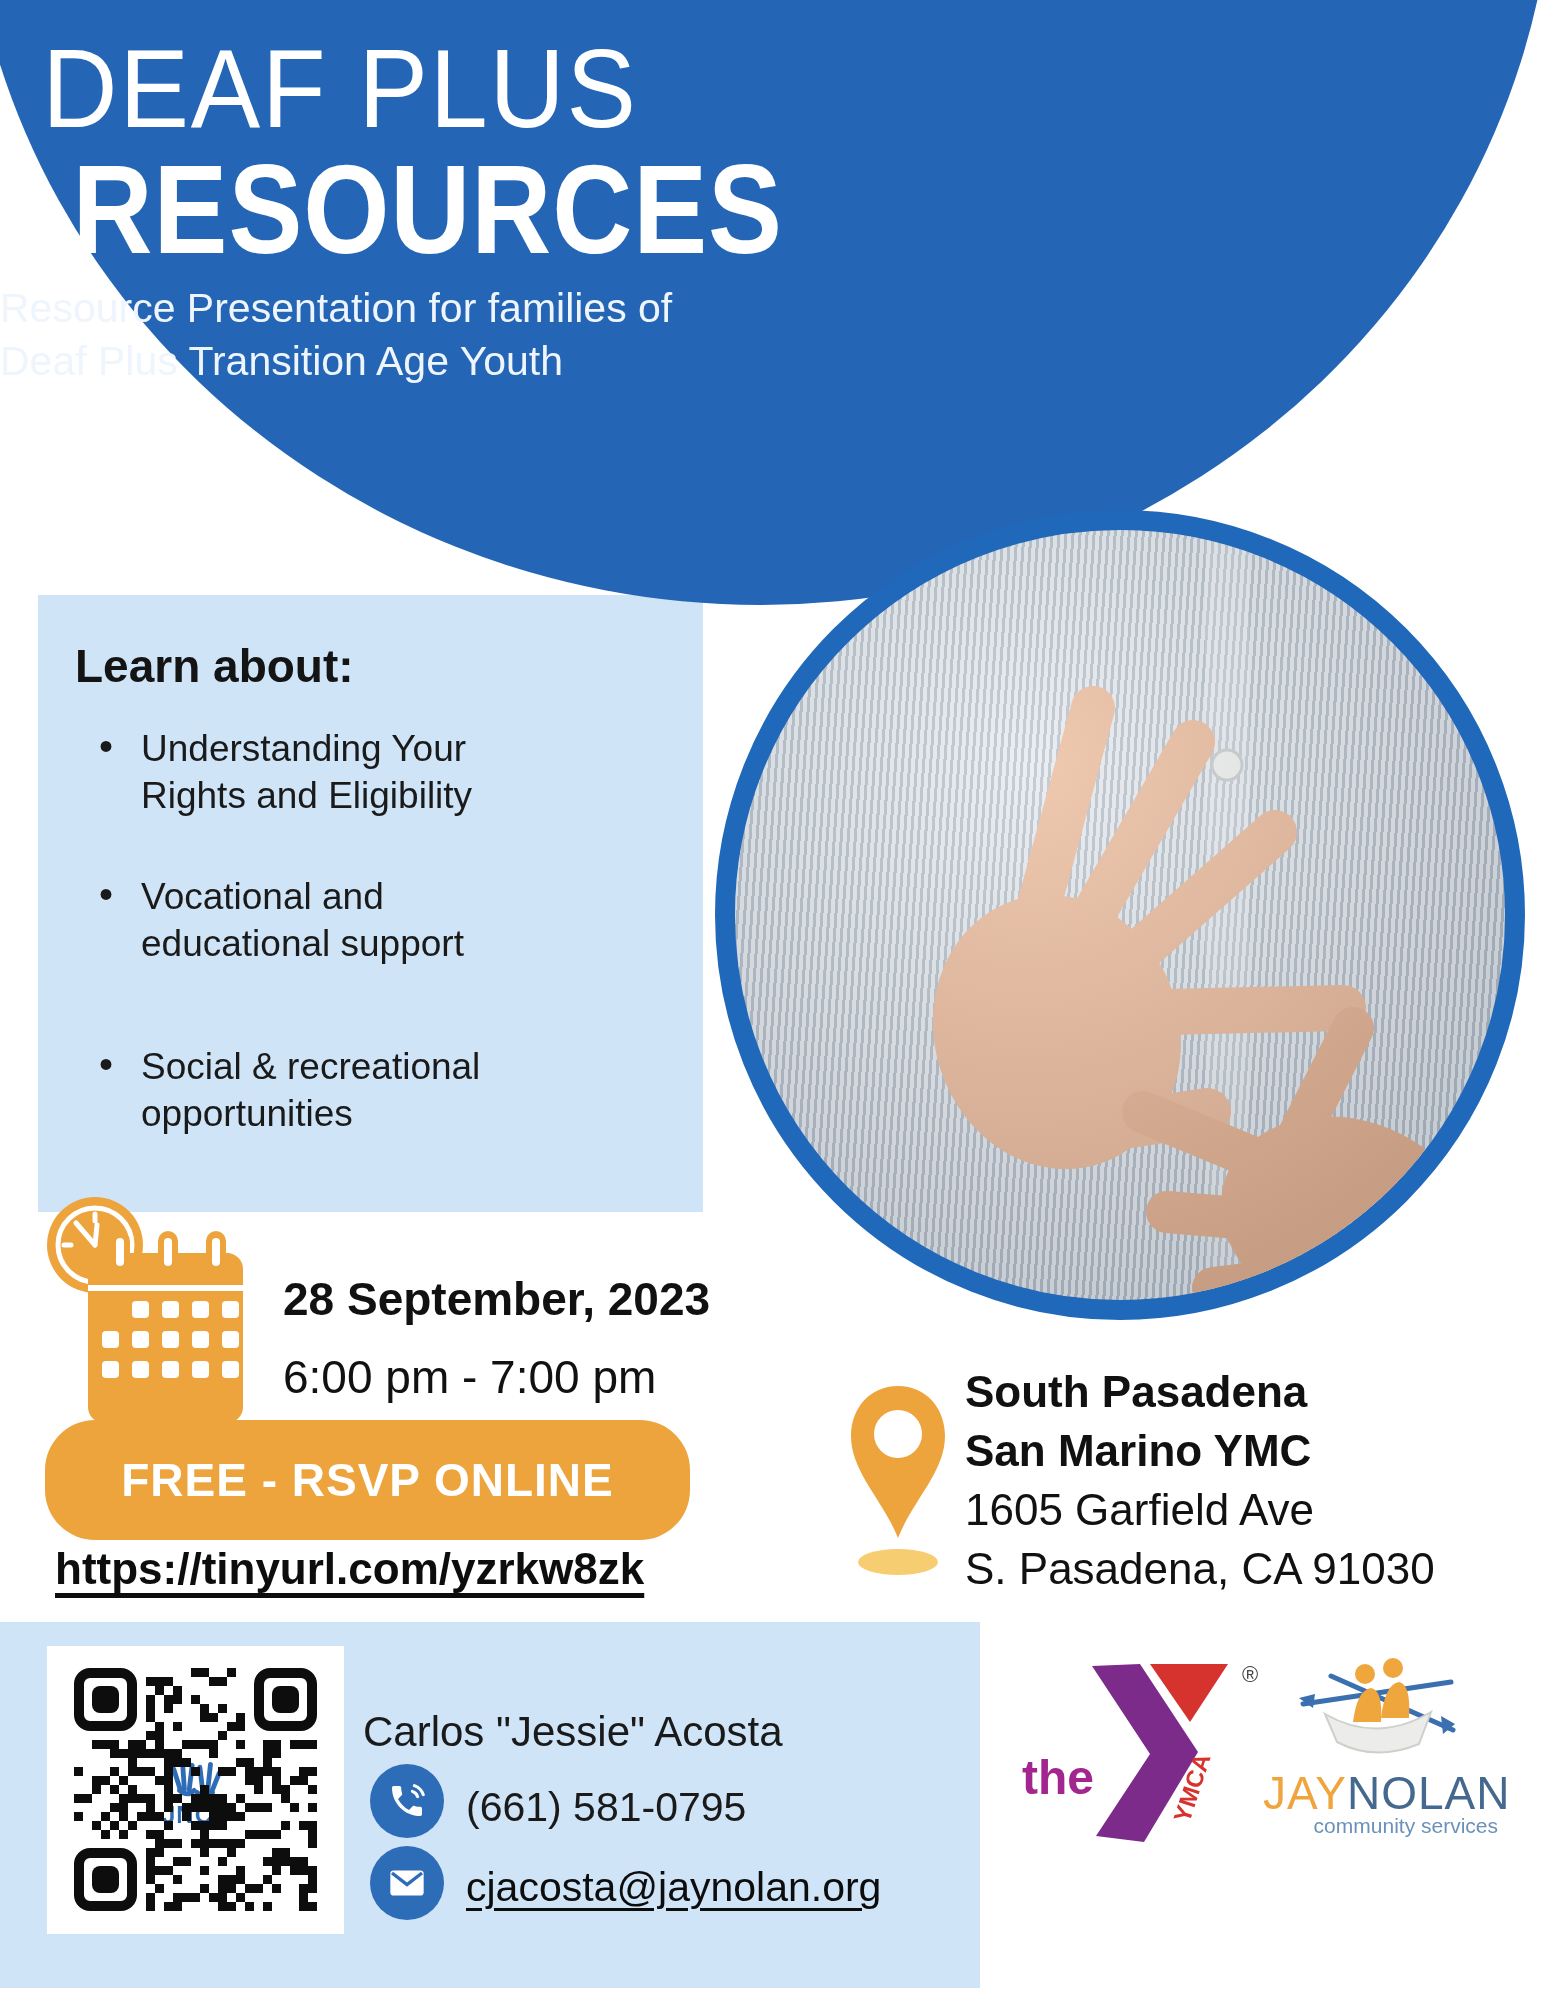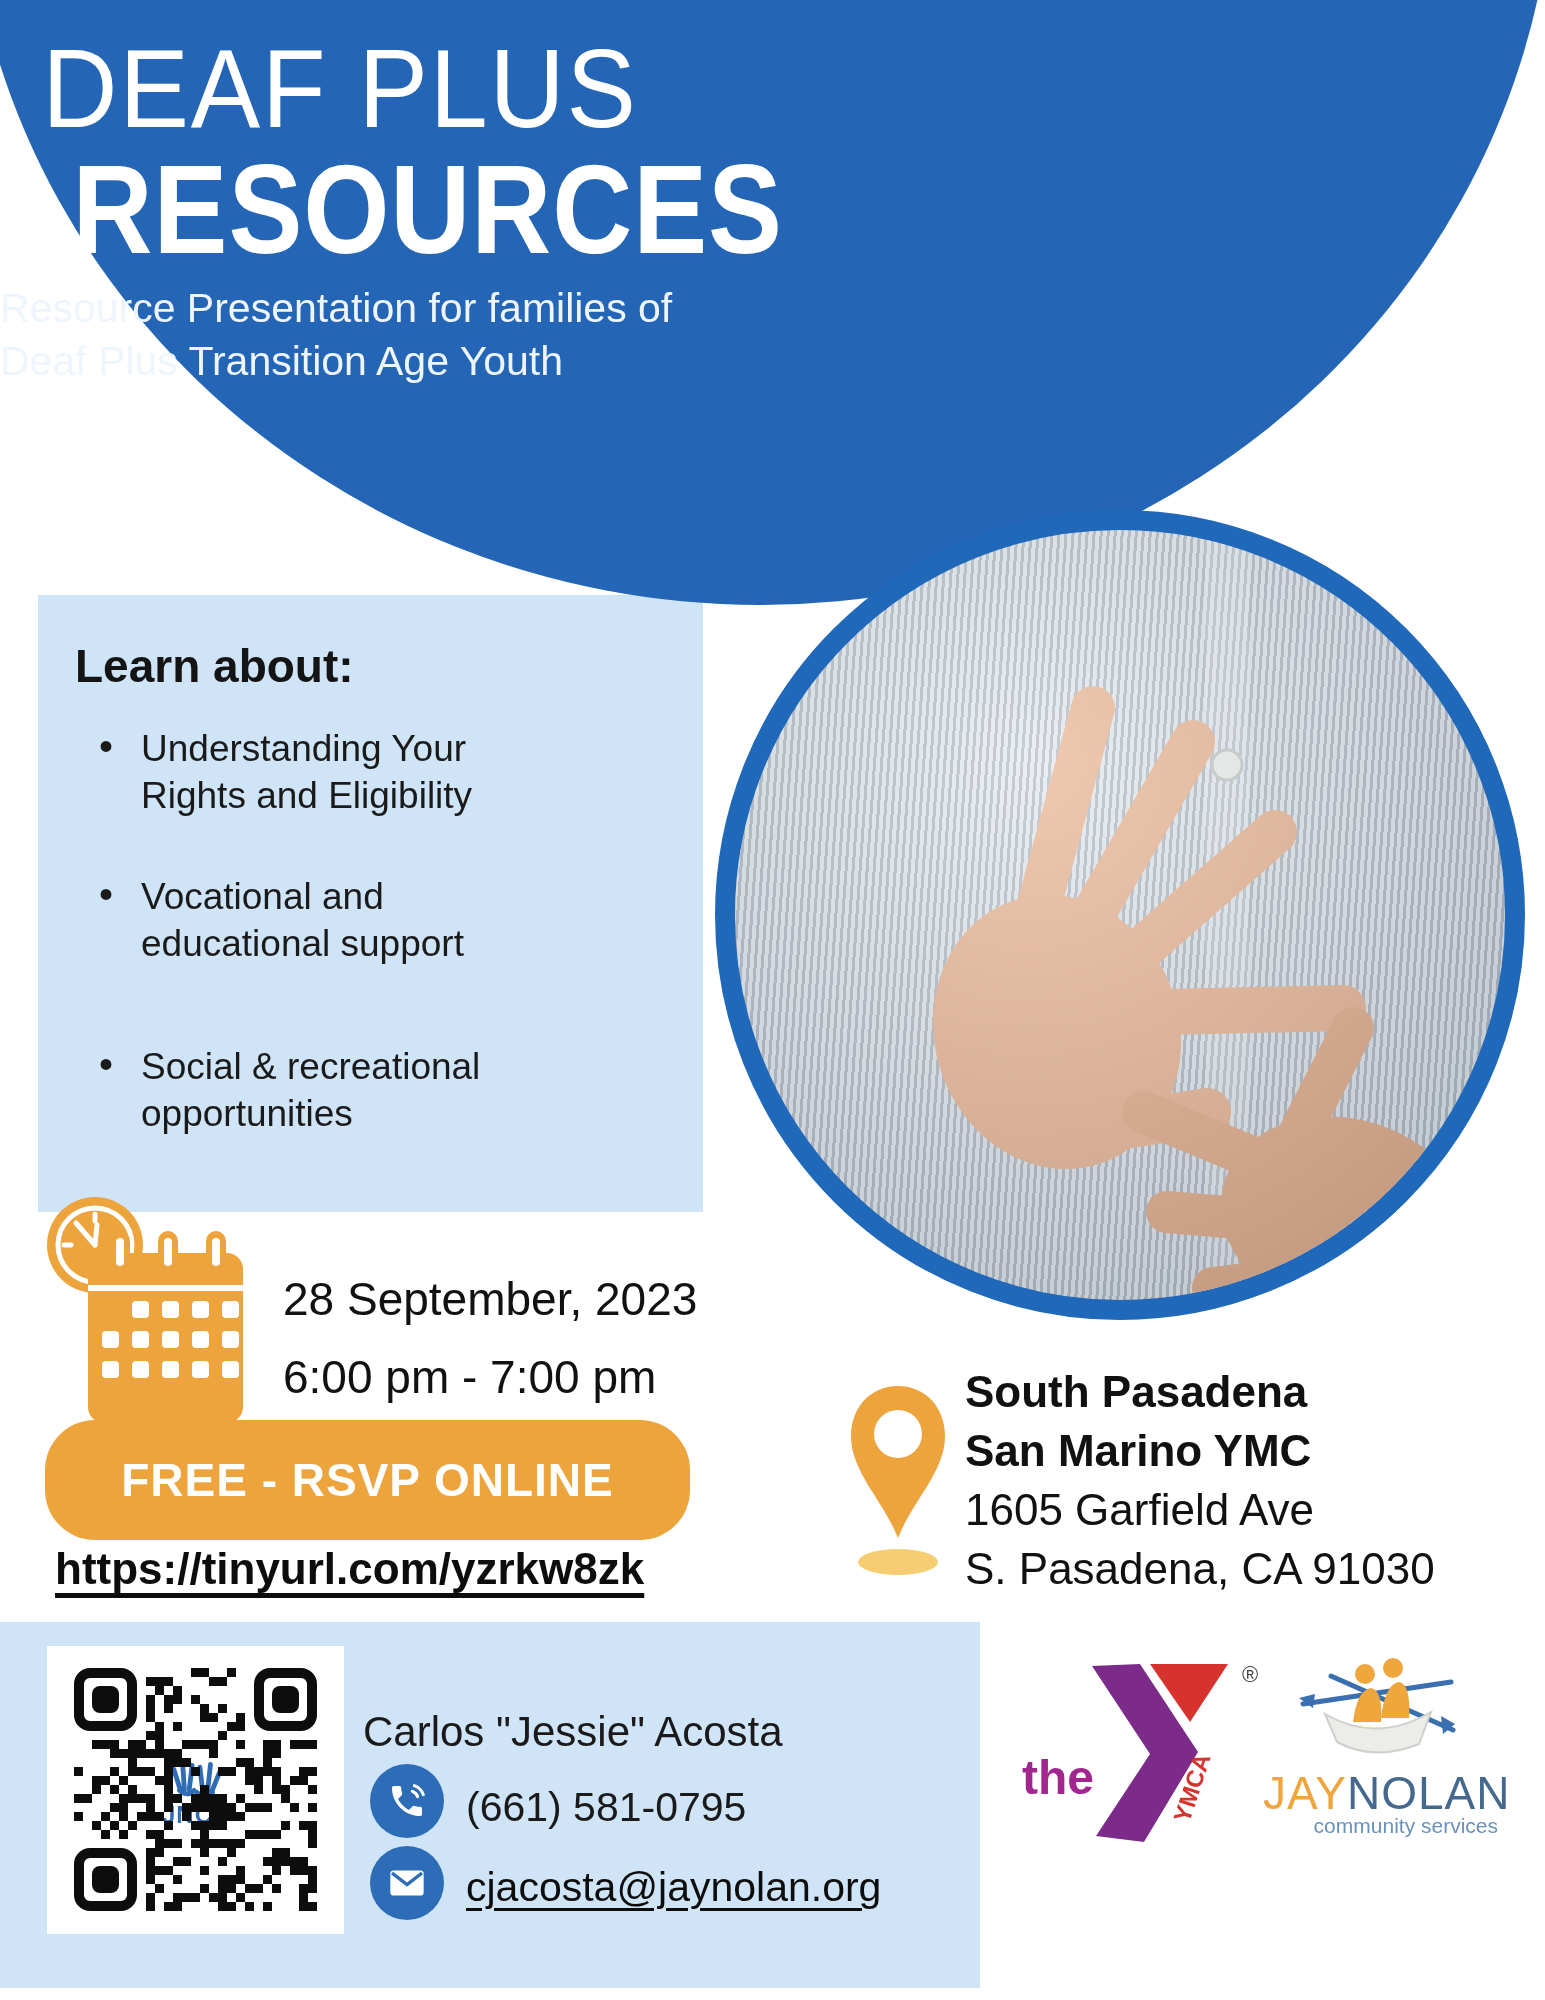--- a/index.html
+++ b/index.html
@@ -27,21 +27,21 @@
   
   .photo-circle { position:absolute; left:715px; top:510px; width:810px; height:810px;
                   border-radius:50%; border:20px solid #2068ba; overflow:hidden; z-index:3;
                   background:repeating-linear-gradient(94deg,#b3bcc6 0 3px,#e4e9ee 3px 7px); }
   .photo-circle svg { position:absolute; left:0; top:0; }
   .photo-shade { position:absolute; inset:0;
                  background:radial-gradient(circle at 38% 30%, rgba(255,255,255,.25), rgba(40,55,70,.18) 85%); }
 
   
   .cal-icon { position:absolute; left:40px; top:1185px; z-index:5; }
-  .date-text { position:absolute; left:283px; top:1272px; font-size:46px; font-weight:normal; color:#111; z-index:5; }
+  .date-text { position:absolute; left:283px; top:1272px; font-size:46px; font-weight:bold; color:#111; z-index:5; }
   .time-text { position:absolute; left:283px; top:1350px; font-size:46px; color:#111; z-index:5; }
 
   
   .rsvp-btn { position:absolute; left:45px; top:1420px; width:645px; height:120px;
               background:#eda43d; border-radius:50px; display:flex; align-items:center; justify-content:center;
               color:#fff; font-size:46px; font-weight:bold; letter-spacing:1px; z-index:5; cursor:pointer; }
   .rsvp-url { position:absolute; left:55px; top:1544px; font-size:44px; font-weight:bold; color:#0d0d0d;
               text-decoration:underline; text-decoration-thickness:5px; text-underline-offset:9px; z-index:5; }
 
   

